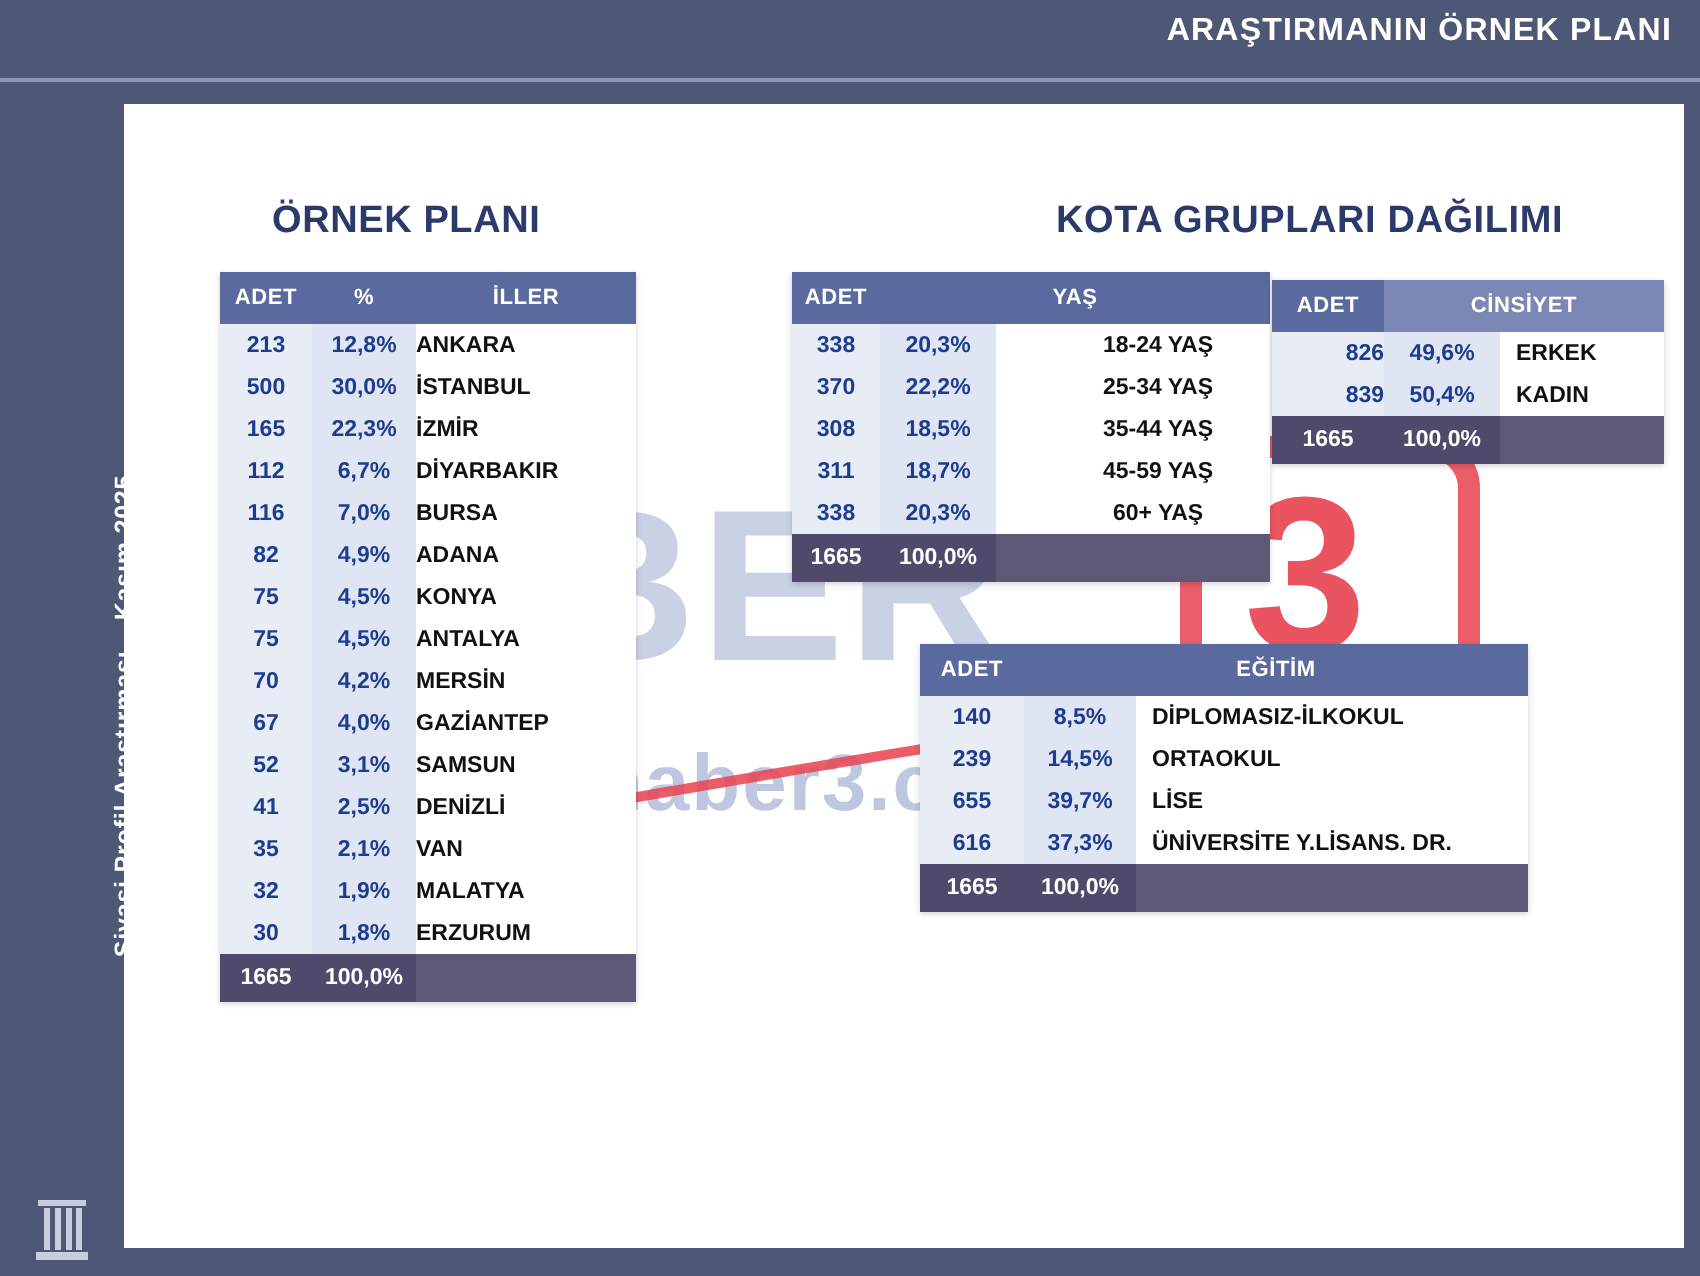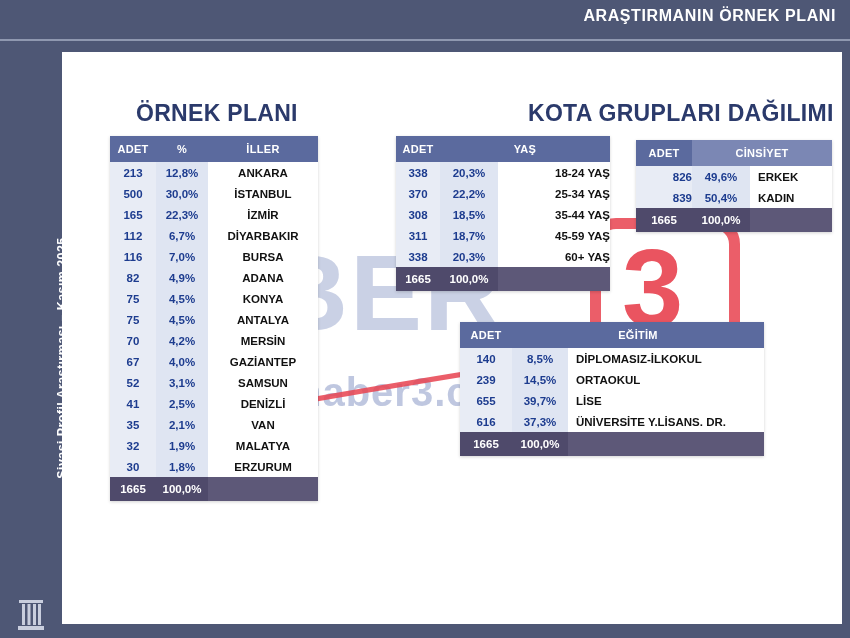--- a/index.html
+++ b/index.html
@@ -69,46 +69,46 @@
     font-size:40px;font-weight:bold;color:#b9c2dd;opacity:.9;
     letter-spacing:1px;
   }
   .wm-swoosh{
     position:absolute;left:70px;top:300px;width:420px;height:90px;
     overflow:hidden;
   }
   
   h2.section{
     position:absolute;margin:0;
-    font-size:23px;font-weight:bold;color:#2b3a6b;letter-spacing:.3px;
+    font-size:19px;font-weight:bold;color:#2b3a6b;letter-spacing:.3px;
   }
   
   .tbl{position:absolute;border-collapse:separate;border-spacing:0;}
   .tbl td,.tbl th{
     padding:0;font-size:11.5px;font-weight:bold;
     text-align:center;vertical-align:middle;
     height:21px;
   }
   .hdr td{
     background:#5b6a9e;color:#ffffff;font-size:11px;letter-spacing:.3px;
     height:26px;
   }
   .hdr td.hdr-light{background:#7b87b4;}
   .c-num{background:#e8ecf5;color:#1d3c8f;width:46px;}
   .c-pct{background:#dfe5f2;color:#1d3c8f;width:52px;}
   .c-lbl{background:#ffffff;color:#111111;}
   .tot td{background:#4f4a6b;color:#ffffff;height:24px;}
   .tot td.blank{background:#5d5878;}
   
   #table-iller{left:110px;top:136px;}
-  #table-iller .c-lbl{width:110px;text-align:center;}
+  #table-iller .c-lbl{width:110px;text-align:left;}
   #table-yas{left:396px;top:136px;}
   #table-yas .c-num{width:44px;}
   #table-yas .c-pct{width:58px;}
-  #table-yas .c-lbl{width:112px;text-align:right;padding-left:0;}
+  #table-yas .c-lbl{width:112px;text-align:center;padding-left:25px;}
   #table-cinsiyet{left:636px;top:140px;}
   #table-cinsiyet .c-num{width:56px;text-align:right;}
   #table-cinsiyet .c-pct{width:58px;}
   #table-cinsiyet .c-lbl{width:74px;text-align:left;padding-left:8px;}
   #table-egitim{left:460px;top:322px;}
   #table-egitim .c-num{width:52px;}
   #table-egitim .c-pct{width:56px;}
   #table-egitim .c-lbl{width:188px;text-align:left;padding-left:8px;}
   .shadow{box-shadow:0 1px 3px rgba(0,0,0,.18);}
 </style>

